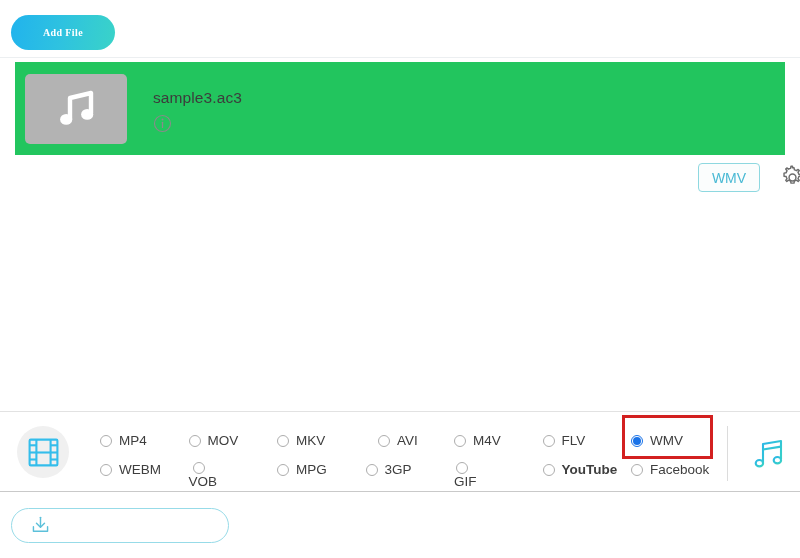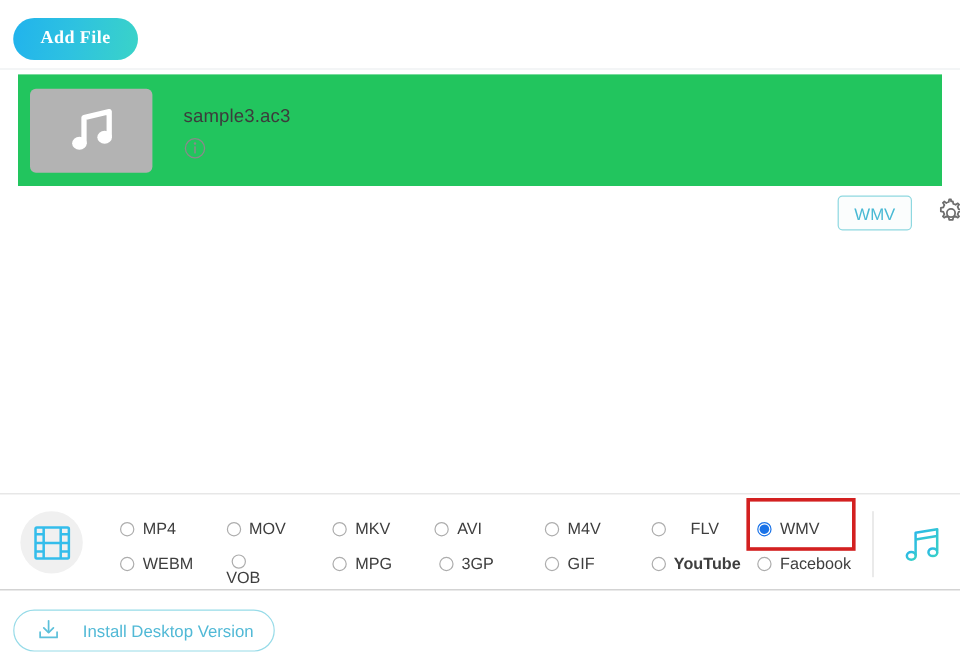--- a/index.html
+++ b/index.html
@@ -21,21 +21,21 @@
     border-bottom: 1px solid #eceff1;
     background: #fff;
   }
   .add-file-btn {
     position: absolute; left: 11px; top: 15px;
     width: 104px; height: 35px;
     border: none; border-radius: 18px;
     background: linear-gradient(100deg, #21b3ed 0%, #2ec2e0 48%, #3ad3c8 100%);
     color: #ffffff;
     font-family: "Liberation Serif", serif;
-    font-size: 15px; font-weight: bold;
+    font-size: 10px; font-weight: bold;
     letter-spacing: .4px;
     cursor: pointer;
     display: flex; align-items: center; justify-content: center;
   }
 
   
   .file-row {
     position: absolute; left: 15px; top: 62px;
     width: 770px; height: 93px;
     background: #22c55e;
@@ -245,37 +245,37 @@
           <span>VOB</span>
         </div>
         <div class="opt" style="left: 185px; top: 5px;">
           <span class="radio"></span>
           <span>MKV</span>
         </div>
         <div class="opt" style="left: 185px; top: 34px;">
           <span class="radio"></span>
           <span>MPG</span>
         </div>
-        <div class="opt" style="left: 270px; top: 5px;">
+        <div class="opt" style="left: 286px; top: 5px;">
           <span class="radio"></span>
           <span>AVI</span>
         </div>
         <div class="opt" style="left: 273.5px; top: 34px;">
           <span class="radio"></span>
           <span>3GP</span>
         </div>
         <div class="opt" style="left: 362px; top: 5px;">
           <span class="radio"></span>
           <span>M4V</span>
         </div>
-        <div class="opt" style="left: 362px; top: 34px;">
+        <div class="opt" style="left: 362px; top: 34px; flex-direction: column;">
           <span class="radio"></span>
           <span>GIF</span>
         </div>
-        <div class="opt" style="left: 450.5px; top: 5px; gap: 14px;">
+        <div class="opt" style="left: 450.5px; top: 5px;">
           <span class="radio"></span>
           <span>FLV</span>
         </div>
         <div class="opt" style="left: 450.5px; top: 34px; font-weight: bold;">
           <span class="radio"></span>
           <span>YouTube</span>
         </div>
         <div class="opt selected" style="left: 539px; top: 5px;">
           <span class="radio"></span>
           <span>WMV</span>
@@ -313,18 +313,17 @@
     <div class="install-btn">
       <span class="dl-ic">
         <svg width="21" height="21" viewBox="0 0 22 22">
           <g fill="none" stroke="#5cc0da" stroke-width="1.5" stroke-linecap="round" stroke-linejoin="round">
             <line x1="11" y1="3.5" x2="11" y2="13.5"></line>
             <polyline points="6.8,9.6 11,13.8 15.2,9.6"></polyline>
             <polyline points="3.6,13.4 3.6,18 18.4,18 18.4,13.4"></polyline>
           </g>
         </svg>
       </span>
-      <span>Install Desktop Version</span>
     </div>
 
   </div>
 
 </div>
 
 </body></html>

